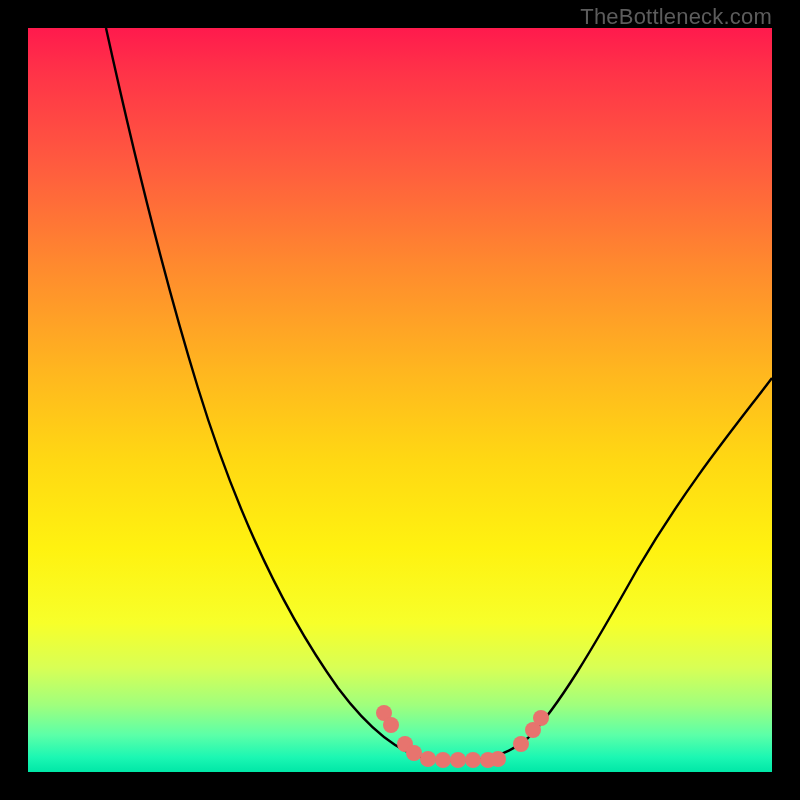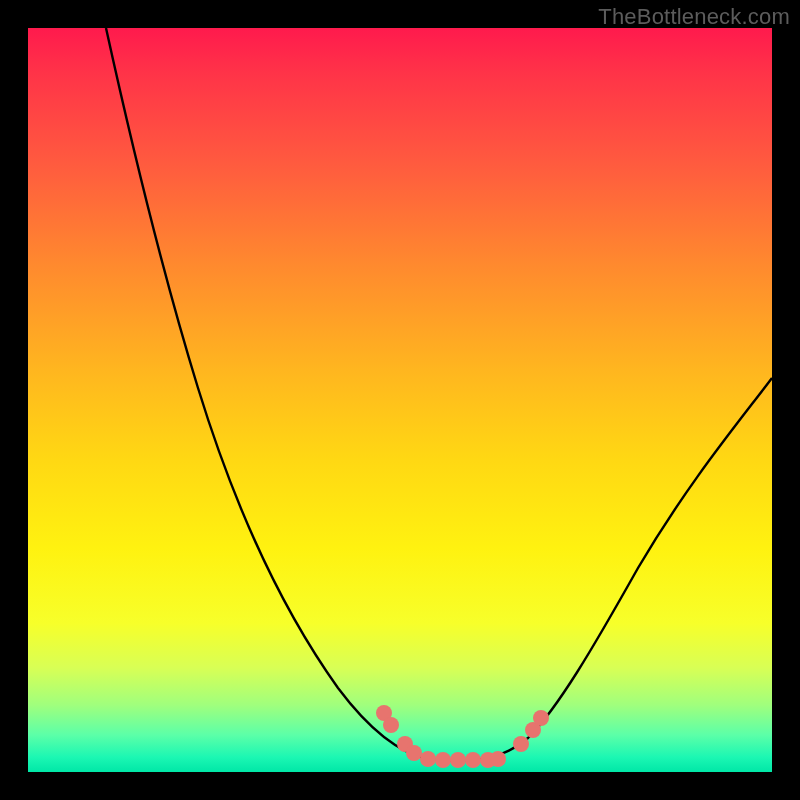--- a/index.html
+++ b/index.html
@@ -43,21 +43,21 @@
       #d8ff55 86%,
       #a0ff7d 91%,
       #5cffa8 95%,
       #1cf7b3 98%,
       #00e7a7 100%
     );
   }
   .watermark {
     position: absolute;
     top: 4px;
-    right: 10px;
+    right: 28px;
     color: #5c5c5c;
     font-size: 22px;
     font-weight: 500;
     letter-spacing: 0.2px;
     user-select: none;
   }
   svg.curves {
     position: absolute;
     inset: 0;
   }

